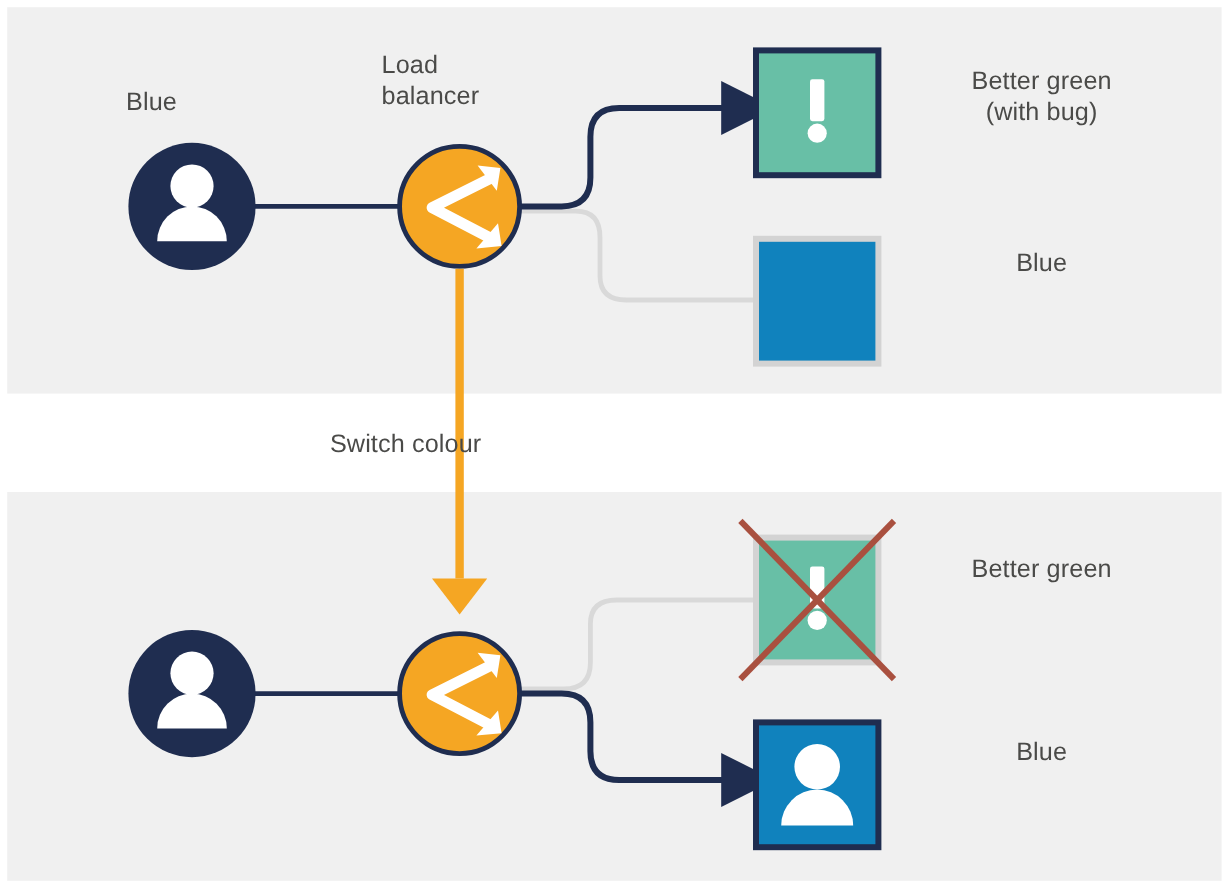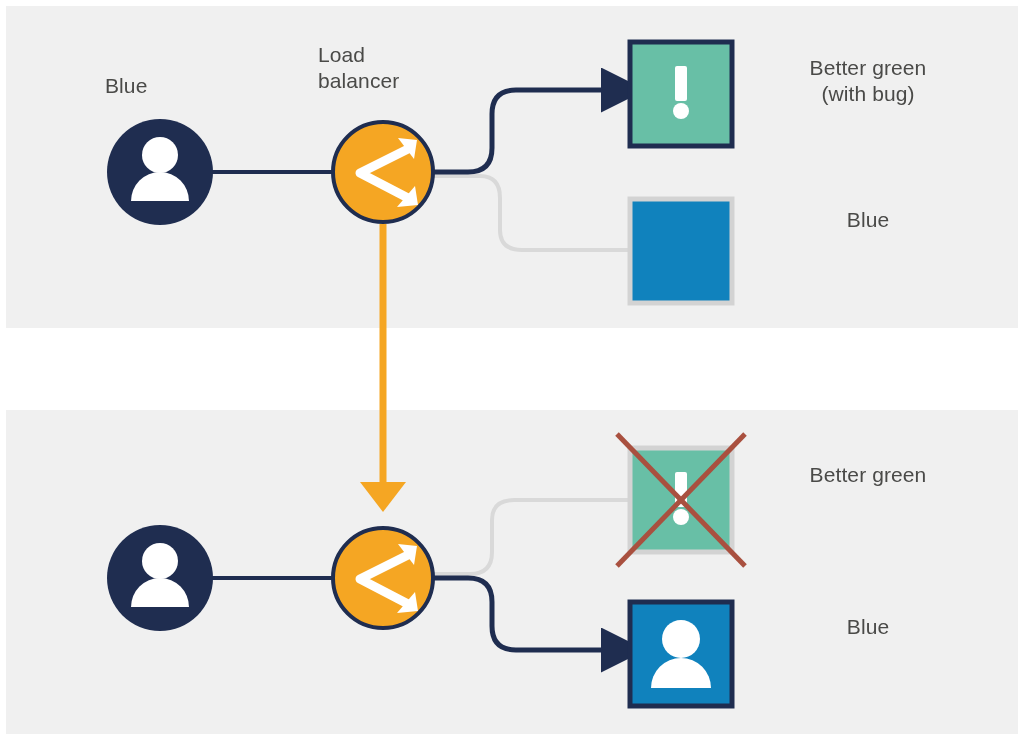--- a/index.html
+++ b/index.html
@@ -158,18 +158,19 @@
   <div class="label center" id="label-user">Blue</div>
 
   <div class="label center" id="label-load-balancer">Load
 balancer</div>
 
   <div class="label" id="label-green-top">Better green
 (with bug)</div>
 
   <div class="label" id="label-blue-top">Blue</div>
 
+  <div class="label" id="label-switch">Switch colour</div>
 
   <div class="label" id="label-green-bottom">Better green</div>
 
   <div class="label" id="label-blue-bottom">Blue</div>
 
 </div>
 
 </body></html>

